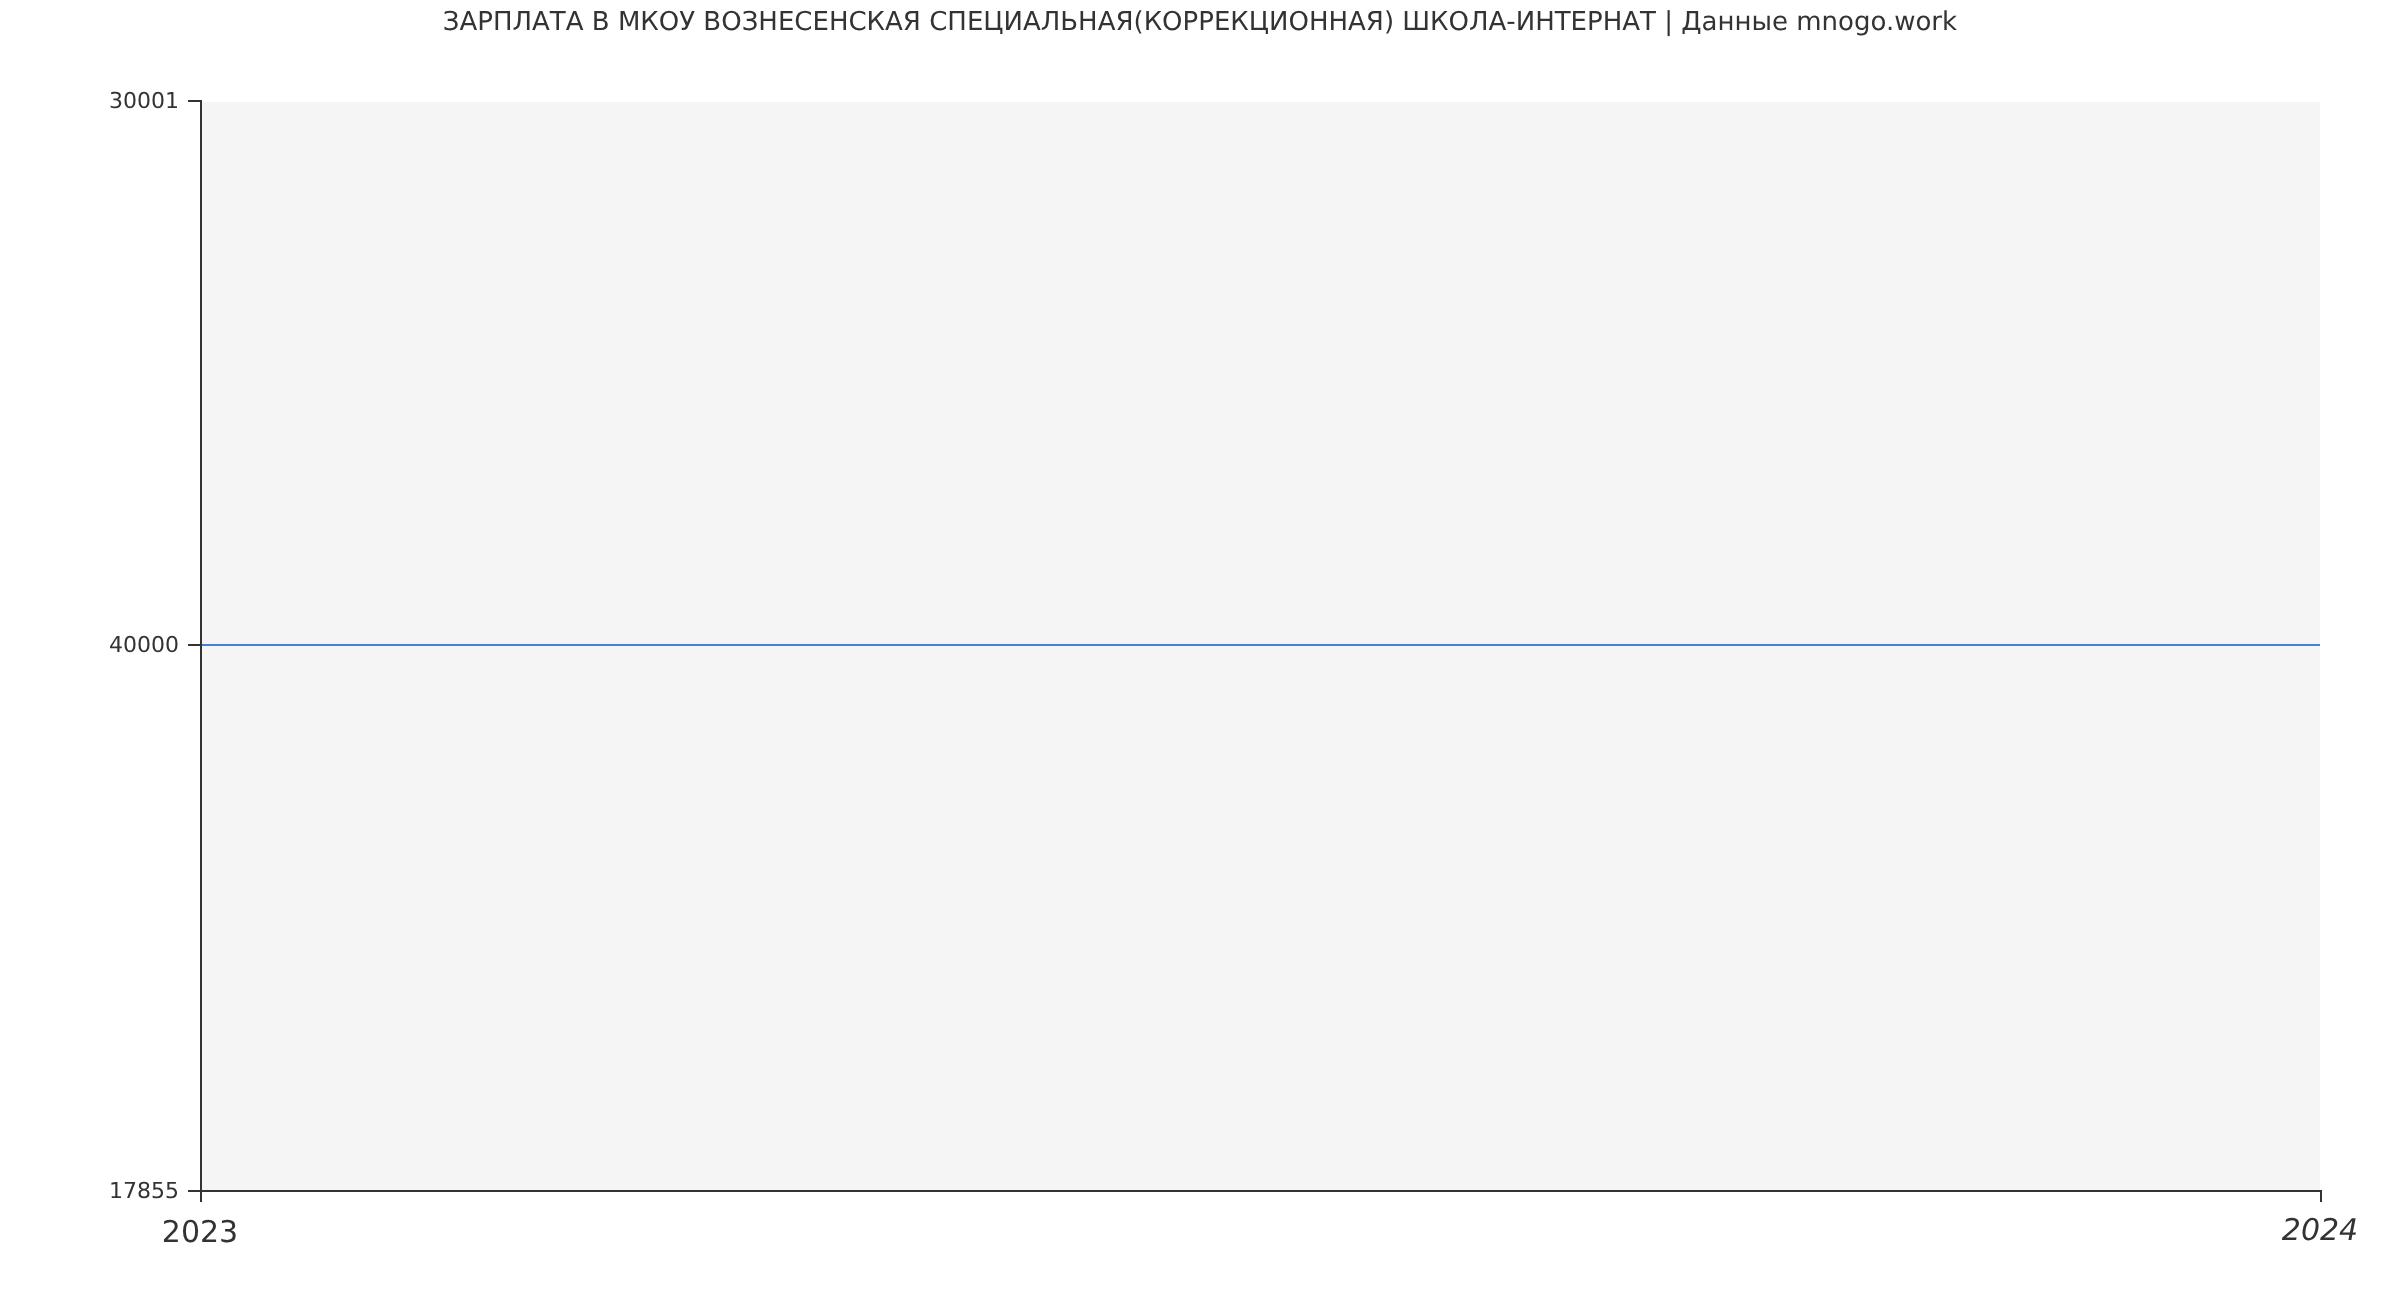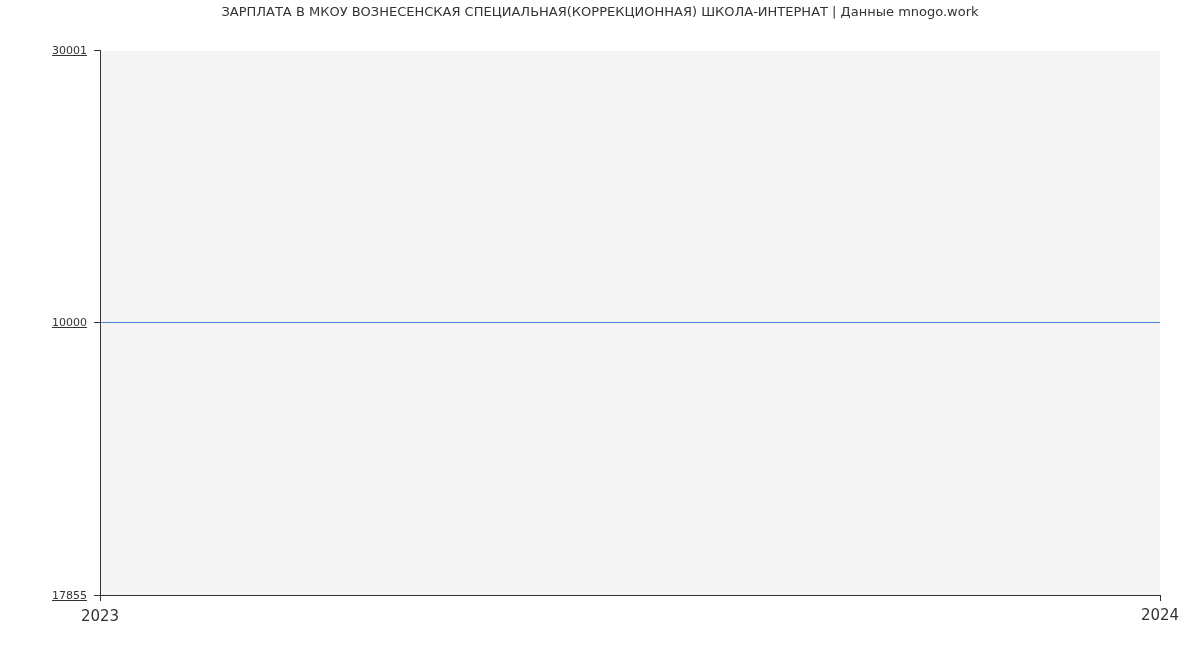--- a/index.html
+++ b/index.html
@@ -67,23 +67,22 @@
   .tick-x {
     position: absolute;
     width: 0;
     height: 6px;
     border-left: 1px solid #333;
   }
   .ylabel {
     position: absolute;
     font-size: 11px;
     color: #333;
-    text-align: left;
+    text-align: center;
     width: 40px;
-    text-decoration: underline;
   }
   .xlabel {
     position: absolute;
     font-size: 15px;
     color: #333;
     text-align: center;
     width: 40px;
   }
   .data-line {
     position: absolute;
@@ -108,22 +107,22 @@
   <div class="data-line" style="top:322px;"></div>
 
   <div class="plot-border-left"></div>
   <div class="plot-border-bottom"></div>
 
   <div class="tick-y" style="left:94px; top:50px;"></div>
   <div class="tick-y" style="left:94px; top:322px;"></div>
   <div class="tick-y" style="left:94px; top:595px;"></div>
 
   <div class="ylabel" style="left:52px; top:44px;">30001</div>
-  <div class="ylabel" style="left:52px; top:316px;">10000</div>
+  <div class="ylabel" style="left:52px; top:316px;">40000</div>
   <div class="ylabel" style="left:52px; top:589px;">17855</div>
 
   <div class="tick-x" style="left:100px; top:595px;"></div>
   <div class="tick-x" style="left:1160px; top:595px;"></div>
 
   <div class="xlabel" style="left:80px; top:607px;">2023</div>
-  <div class="xlabel" style="left:1140px; top:606px;">2024</div>
+  <div class="xlabel" style="left:1140px; top:606px;font-style:italic;">2024</div>
 
 </div>
 
 </body></html>

